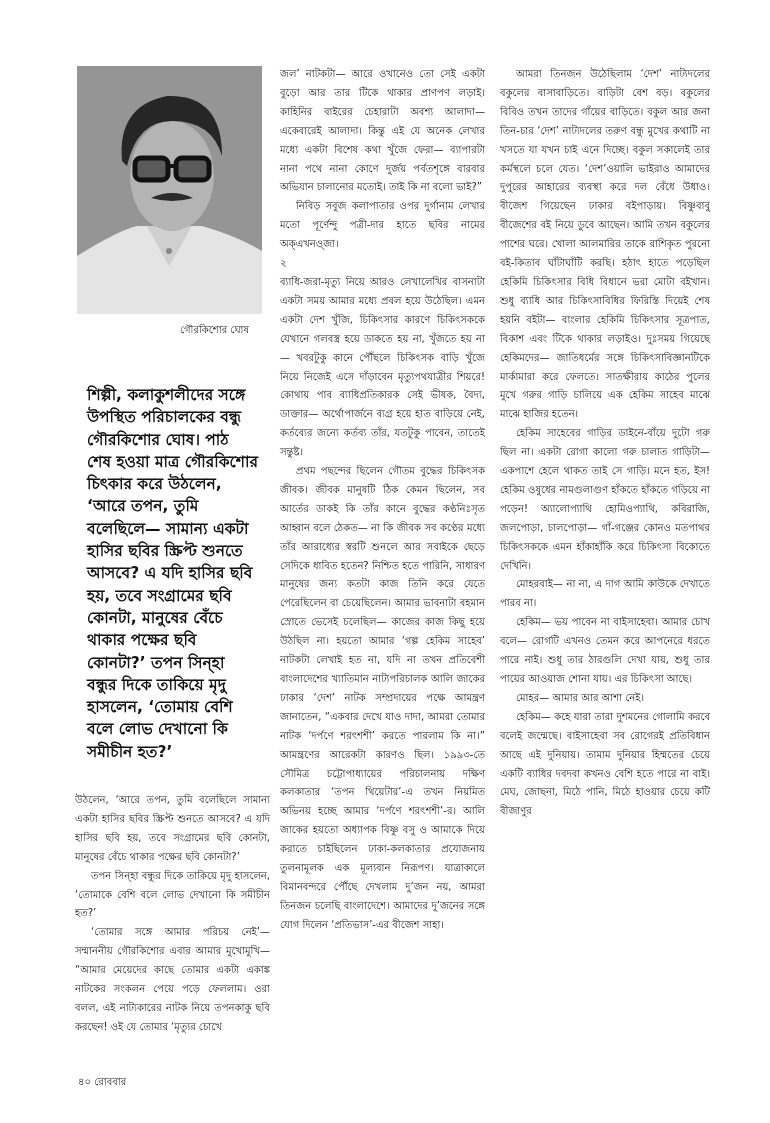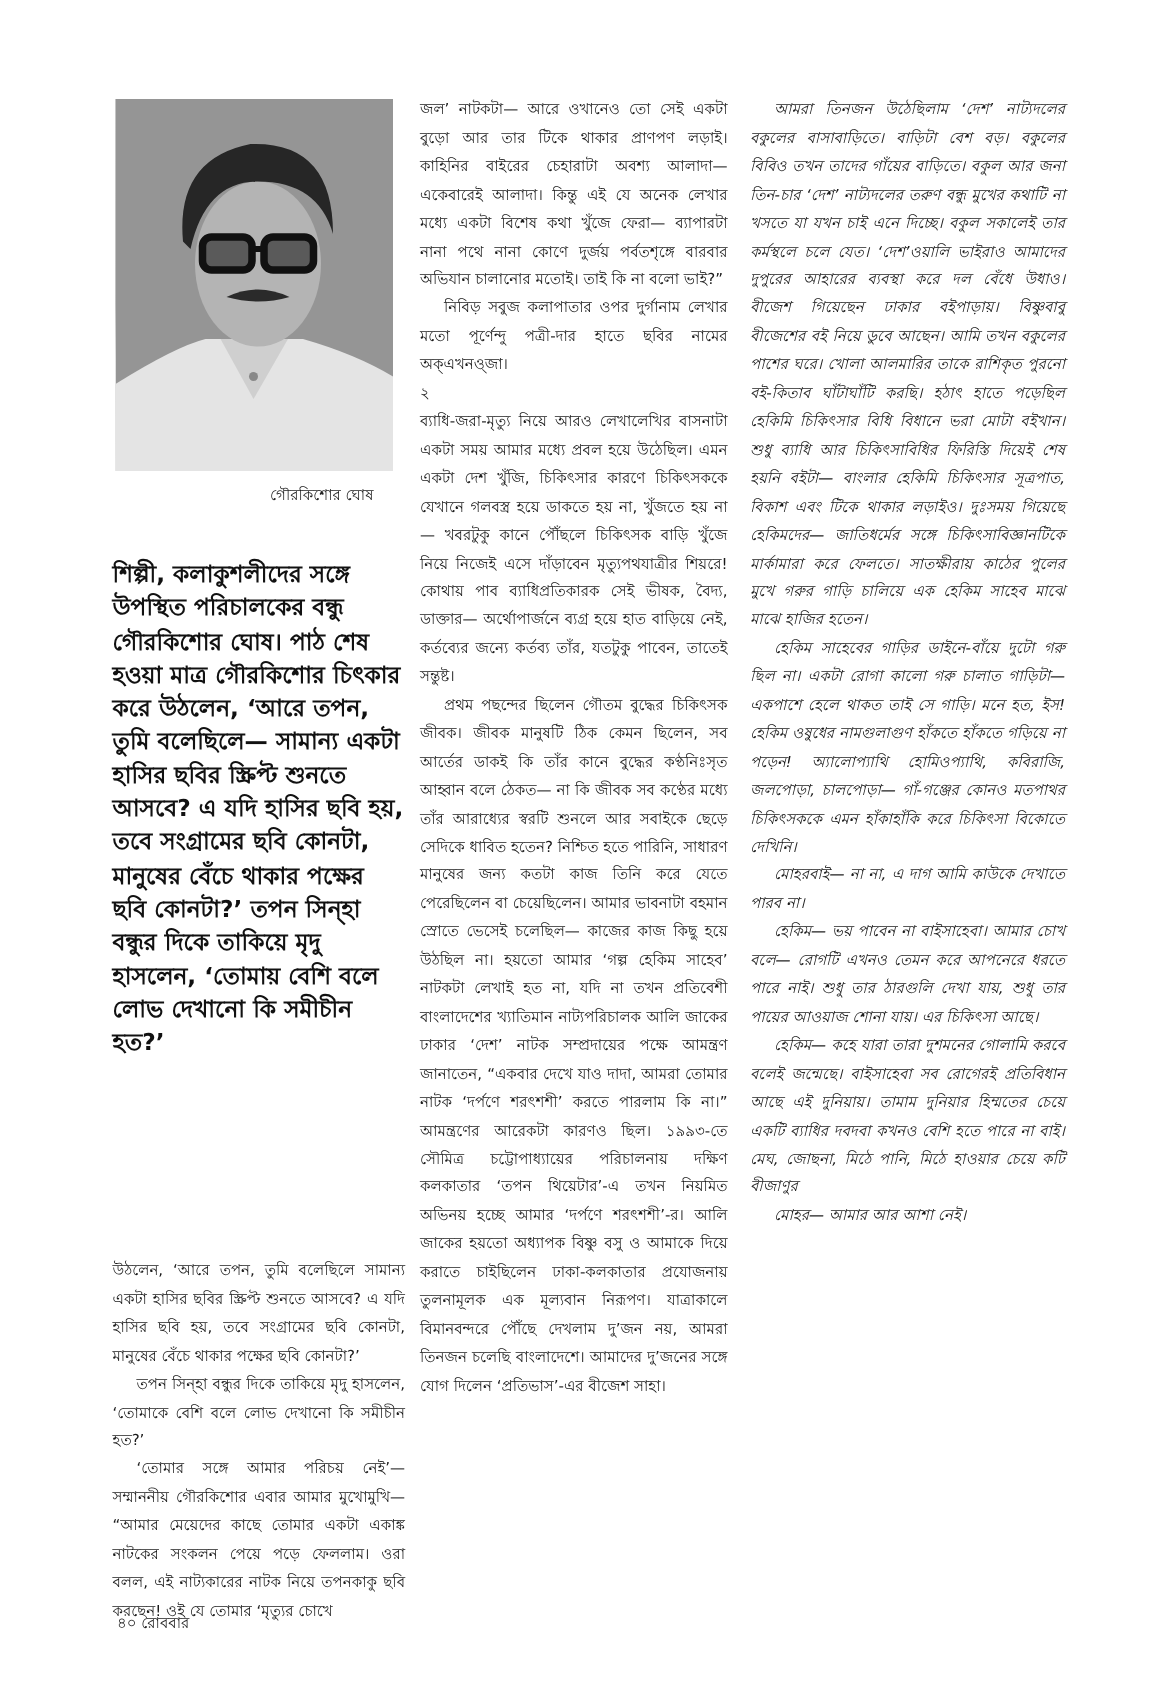--- a/index.html
+++ b/index.html
@@ -1,30 +1,30 @@
 <!DOCTYPE html>
 <html><head>
   <meta charset="utf-8">
   <style>
     html, body { margin: 0; padding: 0; background: #ffffff; }
     body { width: 770px; height: 1123px; position: relative; overflow: hidden;
            font-family: "DejaVu Sans", sans-serif; color: #1a1a1a; }
     .col { position: absolute; font-size: 10px; line-height: 18.9px; }
     .col p { margin: 0; text-align: justify; text-align-last: left; }
     .col p.indent { text-indent: 16px; }
-    #col1-body { left: 75px; top: 791px; width: 195px; margin-top: 48px; }
+    #col1-body { left: 75px; top: 791px; width: 195px; }
     #col2 { left: 280px; top: 65px; width: 205px; }
-    #col3 { left: 500px; top: 65px; width: 210px; font-style: italic; }
+    #col3 { left: 500px; top: 65px; width: 210px; }
     .photo { position: absolute; left: 77px; top: 66px; width: 185px; height: 248px;
              background: linear-gradient(180deg, #9a9a9a 0%, #8e8e8e 55%, #d8d8d8 70%, #e8e8e8 100%); overflow: hidden; }
     .photo svg { width: 100%; height: 100%; display: block; }
     .caption { position: absolute; left: 180px; top: 322px; font-size: 10px; color: #222; text-align: right; }
     .pull { position: absolute; left: 75px; top: 372px; width: 195px; font-size: 15.5px;
             line-height: 22.3px; font-weight: bold; color: #111; }
-    .pull p { margin: 0; }
+    .pull p { margin: 12px; }
     .section-num { margin: 14px 0 4px 0; }
     .folio { position: absolute; left: 78px; top: 1074px; font-size: 10px; color: #222; }
   </style>
 </head>
 <body>
 
 <div class="photo">
   <svg viewBox="0 0 185 248">
     <rect x="0" y="0" width="185" height="248" fill="#959595"></rect>
     <path d="M0 190 Q40 165 60 160 L125 160 Q160 170 185 185 L185 248 L0 248 Z" fill="#e4e4e4"></path>
@@ -56,17 +56,17 @@
   <p class="section-num">২</p>
   <p>ব্যাধি-জরা-মৃত্যু নিয়ে আরও লেখালেখির বাসনাটা একটা সময় আমার মধ্যে প্রবল হয়ে উঠেছিল। এমন একটা দেশ খুঁজি, চিকিৎসার কারণে চিকিৎসককে যেখানে গলবস্ত্র হয়ে ডাকতে হয় না, খুঁজতে হয় না— খবরটুকু কানে পৌঁছলে চিকিৎসক বাড়ি খুঁজে নিয়ে নিজেই এসে দাঁড়াবেন মৃত্যুপথযাত্রীর শিয়রে! কোথায় পাব ব্যাধিপ্রতিকারক সেই ভীষক, বৈদ্য, ডাক্তার— অর্থোপার্জনে ব্যগ্র হয়ে হাত বাড়িয়ে নেই, কর্তব্যের জন্যে কর্তব্য তাঁর, যতটুকু পাবেন, তাতেই সন্তুষ্ট।</p>
   <p class="indent">প্রথম পছন্দের ছিলেন গৌতম বুদ্ধের চিকিৎসক জীবক। জীবক মানুষটি ঠিক কেমন ছিলেন, সব আর্তের ডাকই কি তাঁর কানে বুদ্ধের কণ্ঠনিঃসৃত আহ্বান বলে ঠেকত— না কি জীবক সব কণ্ঠের মধ্যে তাঁর আরাধ্যের স্বরটি শুনলে আর সবাইকে ছেড়ে সেদিকে ধাবিত হতেন? নিশ্চিত হতে পারিনি, সাধারণ মানুষের জন্য কতটা কাজ তিনি করে যেতে পেরেছিলেন বা চেয়েছিলেন। আমার ভাবনাটা বহমান স্রোতে ভেসেই চলেছিল— কাজের কাজ কিছু হয়ে উঠছিল না। হয়তো আমার ‘গল্প হেকিম সাহেব’ নাটকটা লেখাই হত না, যদি না তখন প্রতিবেশী বাংলাদেশের খ্যাতিমান নাট্যপরিচালক আলি জাকের ঢাকার ‘দেশ’ নাটক সম্প্রদায়ের পক্ষে আমন্ত্রণ জানাতেন, “একবার দেখে যাও দাদা, আমরা তোমার নাটক ‘দর্পণে শরৎশশী’ করতে পারলাম কি না।” আমন্ত্রণের আরেকটা কারণও ছিল। ১৯৯৩-তে সৌমিত্র চট্টোপাধ্যায়ের পরিচালনায় দক্ষিণ কলকাতার ‘তপন থিয়েটার’-এ তখন নিয়মিত অভিনয় হচ্ছে আমার ‘দর্পণে শরৎশশী’-র। আলি জাকের হয়তো অধ্যাপক বিষ্ণু বসু ও আমাকে দিয়ে করাতে চাইছিলেন ঢাকা-কলকাতার প্রযোজনায় তুলনামূলক এক মূল্যবান নিরূপণ। যাত্রাকালে বিমানবন্দরে পৌঁছে দেখলাম দু’জন নয়, আমরা তিনজন চলেছি বাংলাদেশে। আমাদের দু’জনের সঙ্গে যোগ দিলেন ‘প্রতিভাস’-এর বীজেশ সাহা।</p>
 </div>
 
 <div class="col" id="col3">
   <p class="indent">আমরা তিনজন উঠেছিলাম ‘দেশ’ নাট্যদলের বকুলের বাসাবাড়িতে। বাড়িটা বেশ বড়। বকুলের বিবিও তখন তাদের গাঁয়ের বাড়িতে। বকুল আর জনা তিন-চার ‘দেশ’ নাট্যদলের তরুণ বন্ধু মুখের কথাটি না খসতে যা যখন চাই এনে দিচ্ছে। বকুল সকালেই তার কর্মস্থলে চলে যেত। ‘দেশ’ওয়ালি ভাইরাও আমাদের দুপুরের আহারের ব্যবস্থা করে দল বেঁধে উধাও। বীজেশ গিয়েছেন ঢাকার বইপাড়ায়। বিষ্ণুবাবু বীজেশের বই নিয়ে ডুবে আছেন। আমি তখন বকুলের পাশের ঘরে। খোলা আলমারির তাকে রাশিকৃত পুরনো বই-কিতাব ঘাঁটাঘাঁটি করছি। হঠাৎ হাতে পড়েছিল হেকিমি চিকিৎসার বিধি বিধানে ভরা মোটা বইখান। শুধু ব্যাধি আর চিকিৎসাবিধির ফিরিস্তি দিয়েই শেষ হয়নি বইটা— বাংলার হেকিমি চিকিৎসার সূত্রপাত, বিকাশ এবং টিকে থাকার লড়াইও। দুঃসময় গিয়েছে হেকিমদের— জাতিধর্মের সঙ্গে চিকিৎসাবিজ্ঞানটিকে মার্কামারা করে ফেলতে। সাতক্ষীরায় কাঠের পুলের মুখে গরুর গাড়ি চালিয়ে এক হেকিম সাহেব মাঝে মাঝে হাজির হতেন।</p>
   <p class="indent">হেকিম সাহেবের গাড়ির ডাইনে-বাঁয়ে দুটো গরু ছিল না। একটা রোগা কালো গরু চালাত গাড়িটা— একপাশে হেলে থাকত তাই সে গাড়ি। মনে হত, ইস! হেকিম ওষুধের নামগুলাগুণ হাঁকতে হাঁকতে গড়িয়ে না পড়েন! অ্যালোপ্যাথি হোমিওপ্যাথি, কবিরাজি, জলপোড়া, চালপোড়া— গাঁ-গঞ্জের কোনও মতপাথর চিকিৎসককে এমন হাঁকাহাঁকি করে চিকিৎসা বিকোতে দেখিনি।</p>
   <p class="indent">মোহরবাই— না না, এ দাগ আমি কাউকে দেখাতে পারব না।</p>
   <p class="indent">হেকিম— ভয় পাবেন না বাইসাহেবা। আমার চোখ বলে— রোগটি এখনও তেমন করে আপনেরে ধরতে পারে নাই। শুধু তার ঠারগুলি দেখা যায়, শুধু তার পায়ের আওয়াজ শোনা যায়। এর চিকিৎসা আছে।</p>
+  <p class="indent">মোহর— আমার আর আশা নেই।</p>
   <p class="indent">হেকিম— কহে যারা তারা দুশমনের গোলামি করবে বলেই জন্মেছে। বাইসাহেবা সব রোগেরই প্রতিবিধান আছে এই দুনিয়ায়। তামাম দুনিয়ার হিম্মতের চেয়ে একটি ব্যাধির দবদবা কখনও বেশি হতে পারে না বাই। মেঘ, জোছনা, মিঠে পানি, মিঠে হাওয়ার চেয়ে কটি বীজাণুর</p>
-  <p class="indent">মোহর— আমার আর আশা নেই।</p>
 </div>
 
 <div class="folio">৪০ রোববার</div>
 
 </body></html>

